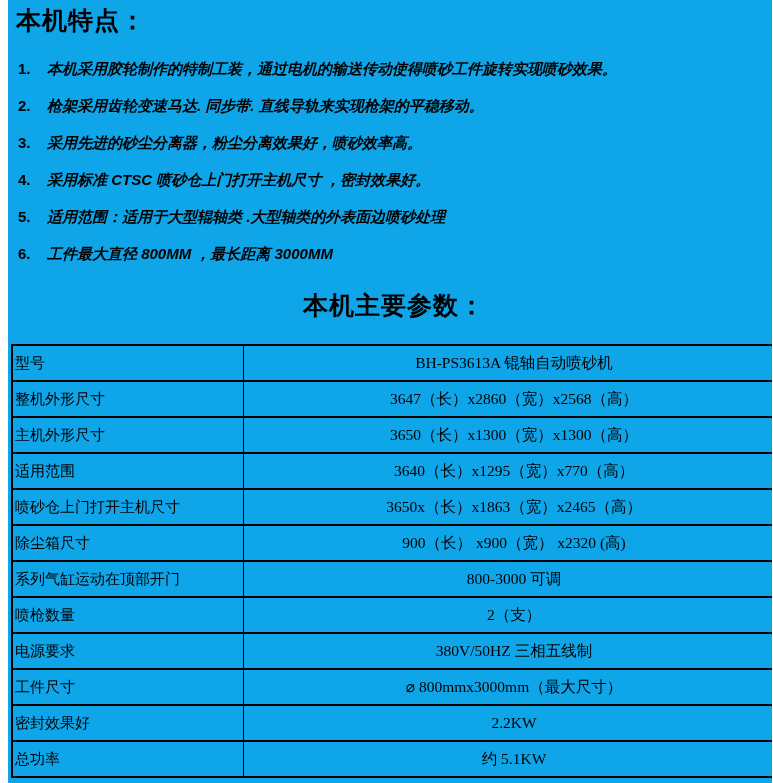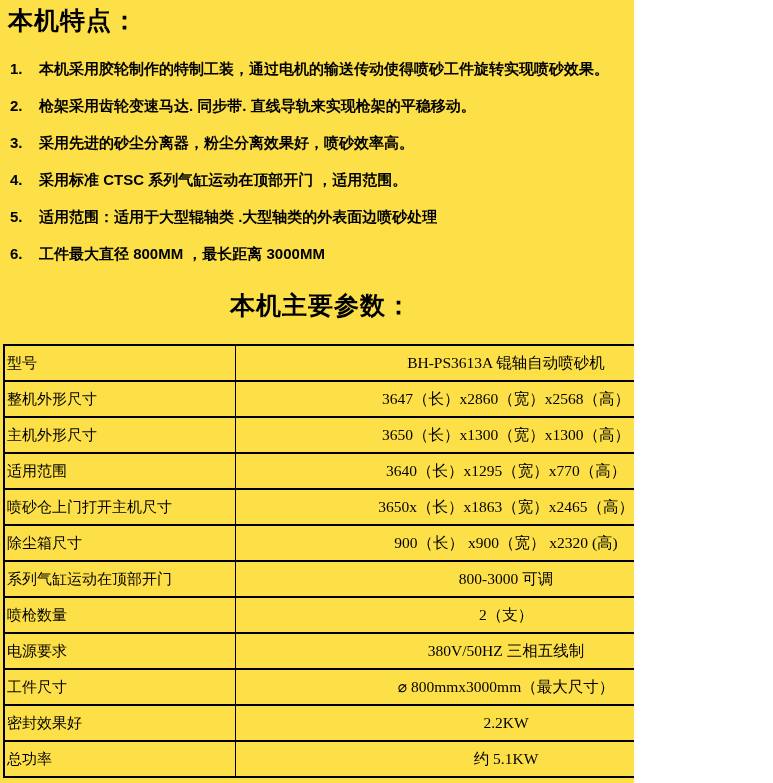--- a/index.html
+++ b/index.html
@@ -3,25 +3,26 @@
 <meta charset="utf-8">
 <style>
   html, body {
     margin: 0;
     padding: 0;
     background: #ffffff;
     color: #000000;
   }
   .page {
     position: relative;
-    width: 634px;
+    width: 764px;
     height: 783px;
-    background: #fde047;
+    background: #0ea5e9;
     overflow: hidden;
     font-family: "Liberation Sans", "DejaVu Sans", sans-serif;
+    margin-left: 8px;
   }
   .heading {
     font-family: "Liberation Serif", "DejaVu Serif", serif;
     font-weight: bold;
     font-size: 25px;
     line-height: 30px;
     margin: 0 0 0 8px;
     letter-spacing: 1px;
   }
   .h1 { padding-top: 6px; }
@@ -36,20 +37,21 @@
     font-size: 15px;
     line-height: 20px;
     font-family: "Liberation Sans", "DejaVu Sans", sans-serif;
   }
   .feature-num {
     flex: none;
     width: 29px;
   }
   .feature-text {
     flex: 1;
+    font-style: italic;
   }
   table.params {
     border-collapse: collapse;
     table-layout: fixed;
     width: 765px;
     margin: 23px 0 0 3px;
     border-bottom: 2px solid #000;
   }
   table.params td {
     border-top: 2px solid #000;
@@ -88,21 +90,21 @@
       <div class="feature-item">
         <span class="feature-num">2.</span>
         <span class="feature-text">枪架采用齿轮变速马达. 同步带. 直线导轨来实现枪架的平稳移动。</span>
       </div>
       <div class="feature-item">
         <span class="feature-num">3.</span>
         <span class="feature-text">采用先进的砂尘分离器，粉尘分离效果好，喷砂效率高。</span>
       </div>
       <div class="feature-item">
         <span class="feature-num">4.</span>
-        <span class="feature-text">采用标准 CTSC 系列气缸运动在顶部开门 ，适用范围。</span>
+        <span class="feature-text">采用标准 CTSC 喷砂仓上门打开主机尺寸 ，密封效果好。</span>
       </div>
       <div class="feature-item">
         <span class="feature-num">5.</span>
         <span class="feature-text">适用范围：适用于大型辊轴类 .大型轴类的外表面边喷砂处理</span>
       </div>
       <div class="feature-item">
         <span class="feature-num">6.</span>
         <span class="feature-text">工件最大直径 800MM ，最长距离 3000MM</span>
       </div>
     </div>

